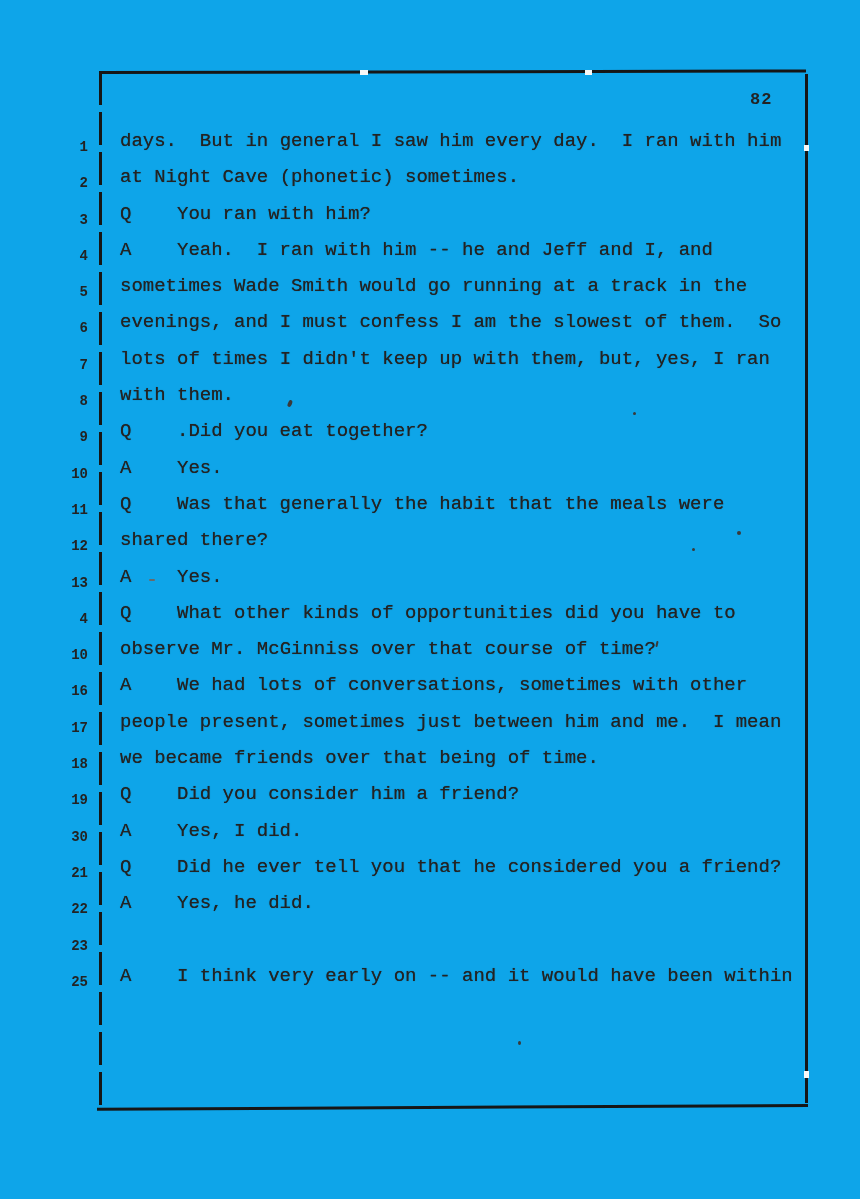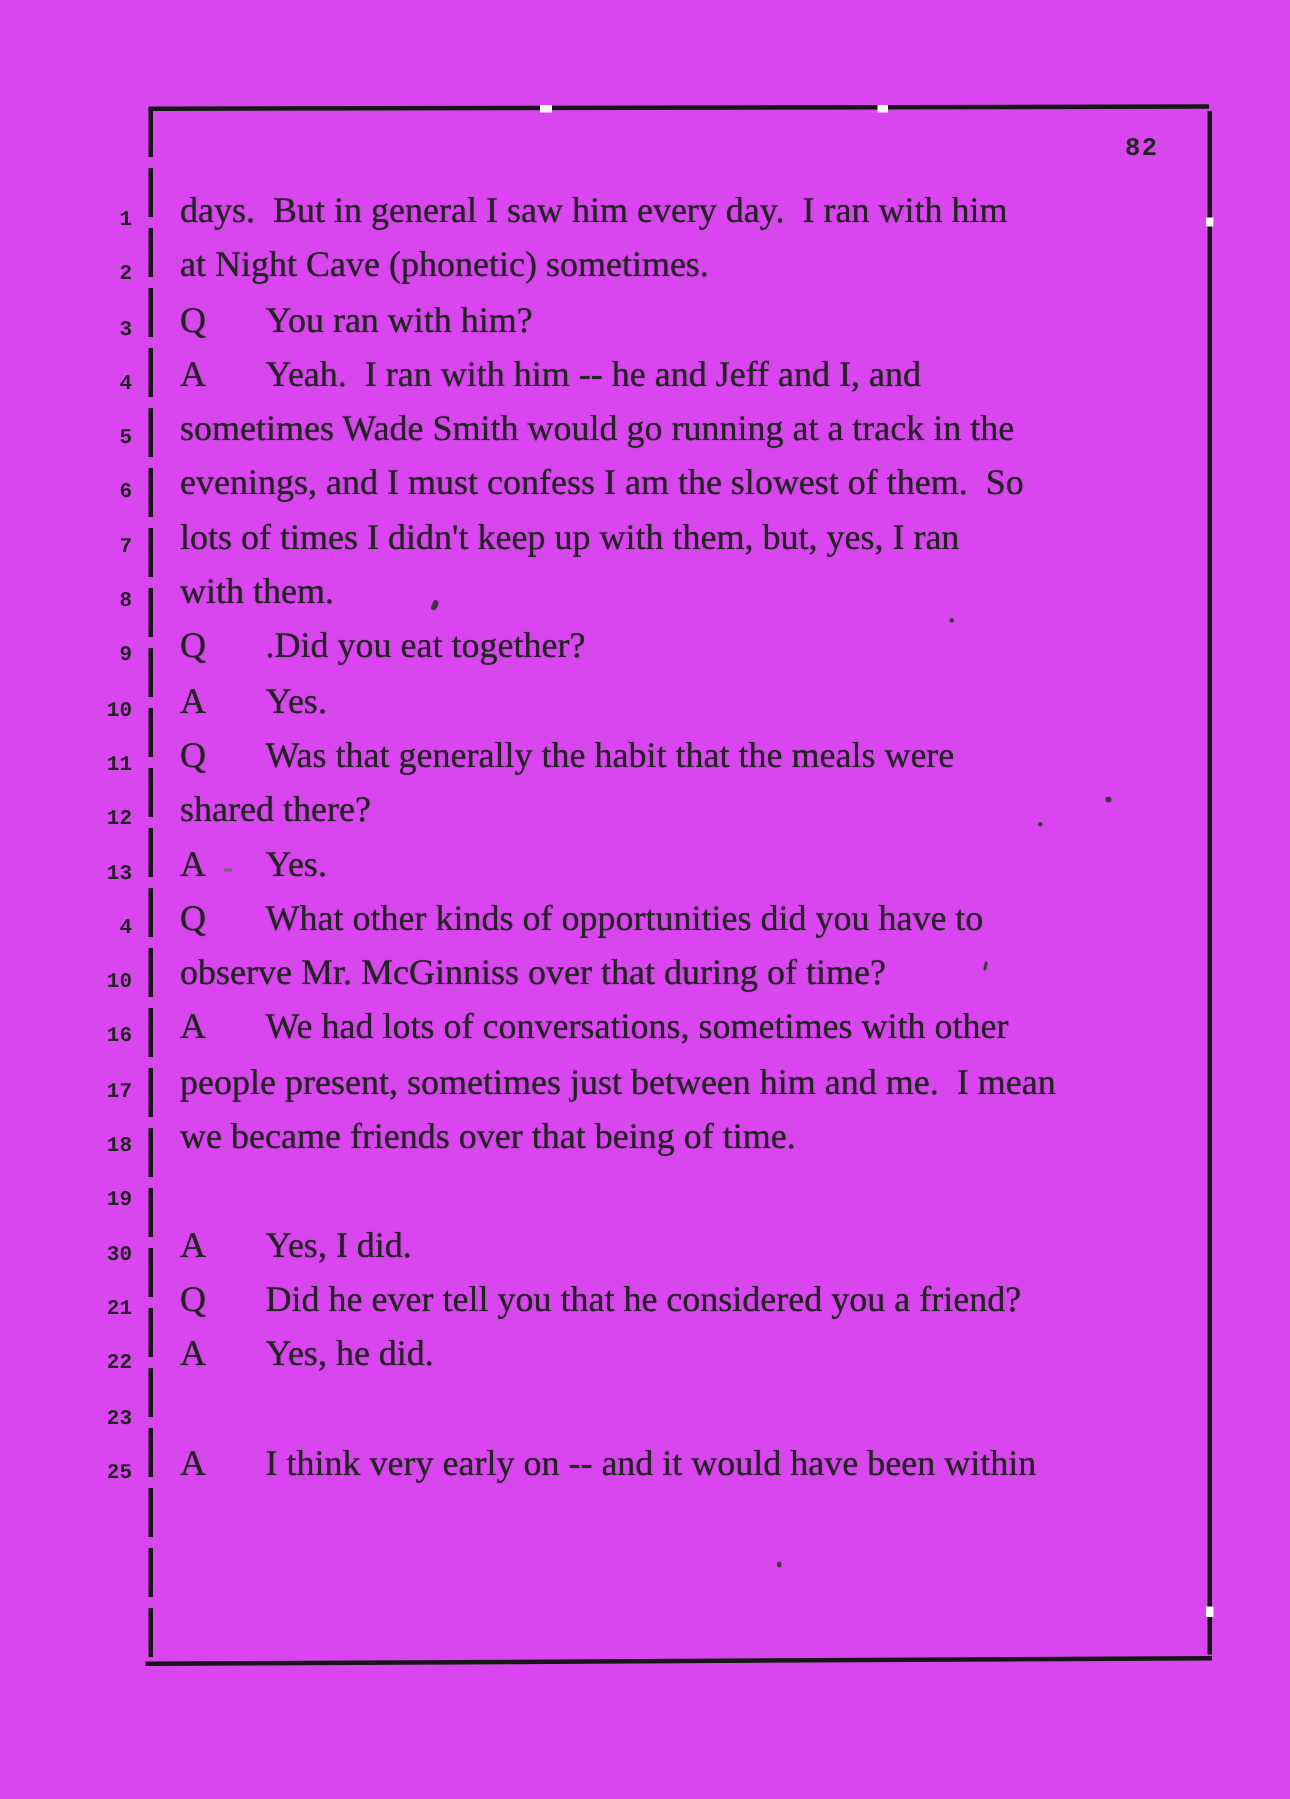--- a/index.html
+++ b/index.html
@@ -1,19 +1,19 @@
 <!DOCTYPE html>
 <html><head>
 <meta charset="utf-8">
 <style>
   html,body{margin:0;padding:0;background:#f8f8f7;}
   .page{
     position:relative;
     width:860px;height:1199px;
-    background:#d946ef;
+    background:#0ea5e9;
     overflow:hidden;
     font-family:"Liberation Mono","DejaVu Sans Mono",monospace;
     color:#232323;
   }
   
   .border-top{
     position:absolute;left:99px;top:71px;width:707px;height:3px;
     background:#161616;transform:rotate(-0.12deg);transform-origin:left center;
   }
   .border-left{
@@ -37,23 +37,22 @@
 
   .lines{position:absolute;left:0;top:123px;width:860px;}
   .line{display:flex;height:36.3px;align-items:flex-start;}
   .num{
     width:88px;flex:0 0 88px;text-align:right;
     font-size:14px;font-weight:700;line-height:36.3px;
     position:relative;top:6px;
   }
   .text{
     margin-left:32px;
-    font-size:24px;line-height:36.3px;white-space:pre;
+    font-size:19px;line-height:36.3px;white-space:pre;
     text-shadow:0 0 0.7px rgba(35,35,35,.85);
-    font-family:Liberation Serif, serif;
   }
   .speaker{display:inline-block;width:57px;}
 
   .artifact{position:absolute;background:#3a3a3a;border-radius:50%;}
   .a-comma{left:288px;top:400px;width:4px;height:7px;transform:rotate(22deg);border-radius:40% 60% 60% 40%;}
   .a-dot1{left:633px;top:412px;width:3px;height:3px;}
   .a-dot2{left:737px;top:531px;width:4px;height:4px;}
   .a-dot3{left:692px;top:548px;width:3px;height:3px;}
   .a-dot4{left:518px;top:1041px;width:3px;height:4px;}
   .a-tick{left:656px;top:641px;width:2px;height:6px;transform:rotate(12deg);border-radius:1px;}
@@ -128,36 +127,37 @@
       <div class="line">
         <span class="num">13</span>
         <span class="text"><span class="speaker">A</span>Yes.</span>
       </div>
       <div class="line">
         <span class="num">4</span>
         <span class="text"><span class="speaker">Q</span>What other kinds of opportunities did you have to</span>
       </div>
       <div class="line">
         <span class="num">10</span>
-        <span class="text">observe Mr. McGinniss over that during of time?</span>
+        <span class="text">observe Mr. McGinniss over that course of time?</span>
       </div>
       <div class="line">
         <span class="num">16</span>
         <span class="text"><span class="speaker">A</span>We had lots of conversations, sometimes with other</span>
       </div>
       <div class="line">
         <span class="num">17</span>
         <span class="text">people present, sometimes just between him and me.  I mean</span>
       </div>
       <div class="line">
         <span class="num">18</span>
         <span class="text">we became friends over that being of time.</span>
       </div>
       <div class="line">
         <span class="num">19</span>
+        <span class="text"><span class="speaker">Q</span>Did you consider him a friend?</span>
       </div>
       <div class="line">
         <span class="num">30</span>
         <span class="text"><span class="speaker">A</span>Yes, I did.</span>
       </div>
       <div class="line">
         <span class="num">21</span>
         <span class="text"><span class="speaker">Q</span>Did he ever tell you that he considered you a friend?</span>
       </div>
       <div class="line">

